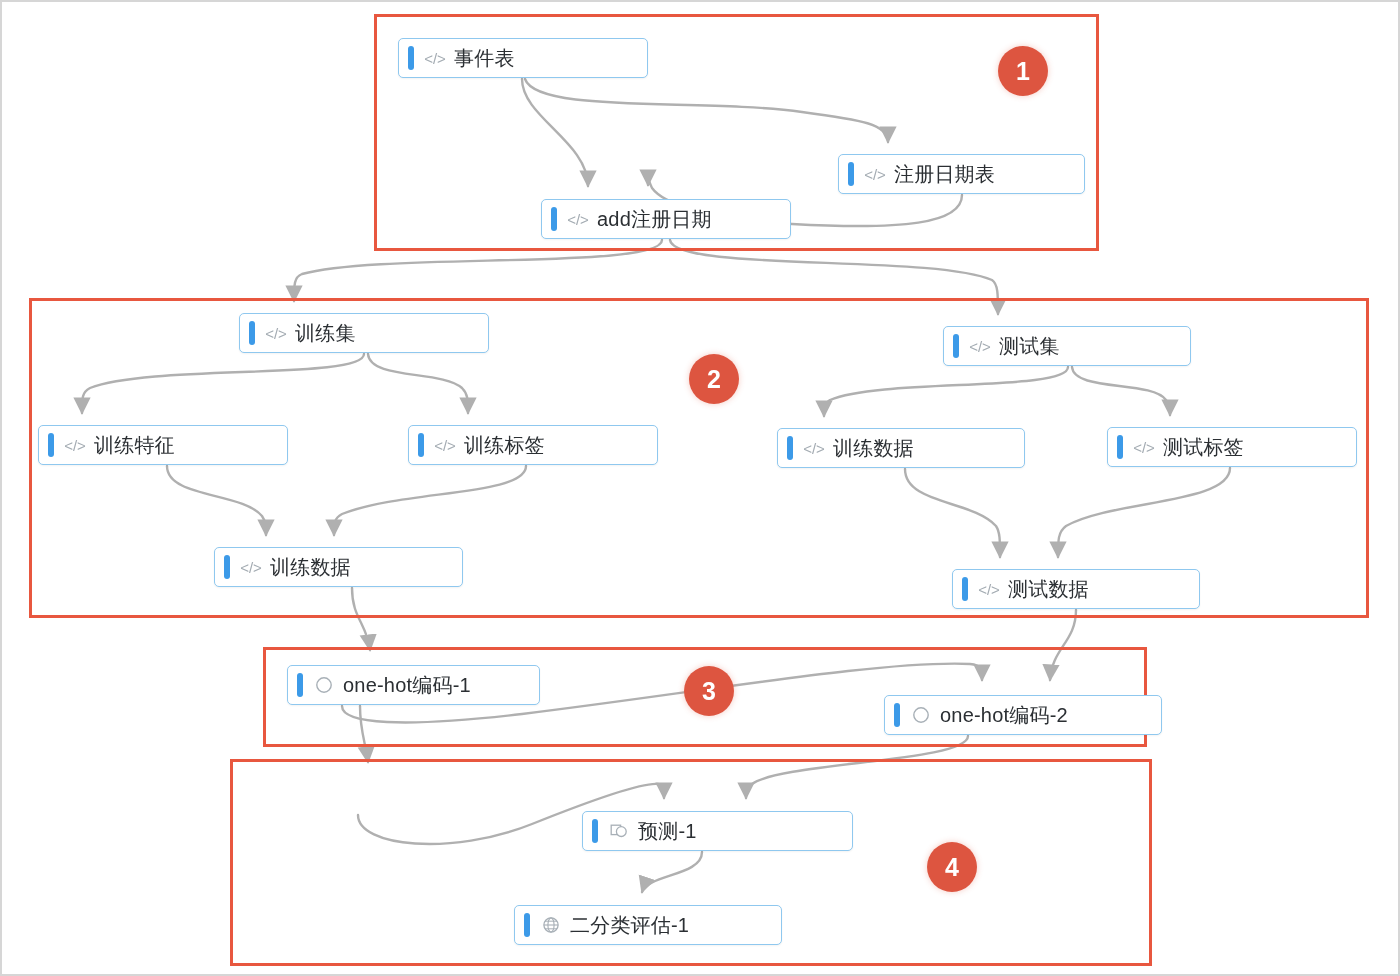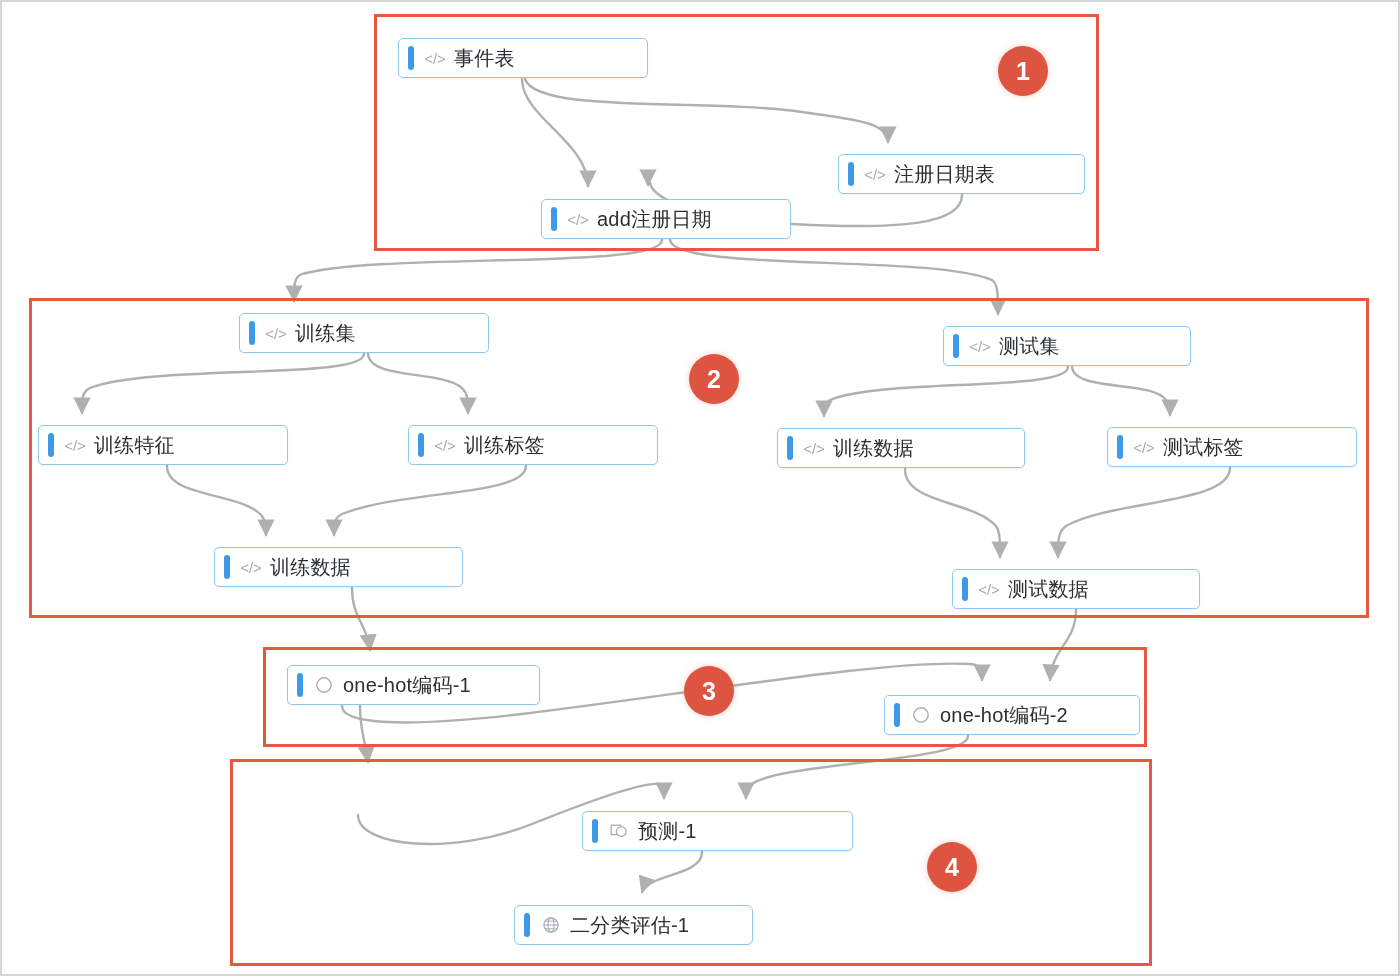--- a/index.html
+++ b/index.html
@@ -232,40 +232,40 @@
   </div>
   <div class="node" style="left: 285px; top: 663px; width: 253px; border-color: rgb(143, 200, 239);">
     <span class="accent" style="background: rgb(60, 154, 232);"></span>
     <span class="nicon">
         <svg width="18" height="18" viewBox="0 0 18 18">
           <circle cx="9" cy="9" r="7.2" fill="none" stroke="#a8b0b7" stroke-width="1.4"></circle>
         </svg>
       </span>
     <span class="nlabel" style="color: rgb(43, 47, 51);">one-hot编码-1</span>
   </div>
-  <div class="node" style="left: 882px; top: 693px; width: 256px; border-color: rgb(143, 200, 239);">
+  <div class="node" style="left: 882px; top: 693px; width: 278px; border-color: rgb(143, 200, 239);">
     <span class="accent" style="background: rgb(60, 154, 232);"></span>
     <span class="nicon">
         <svg width="18" height="18" viewBox="0 0 18 18">
           <circle cx="9" cy="9" r="7.2" fill="none" stroke="#a8b0b7" stroke-width="1.4"></circle>
         </svg>
       </span>
     <span class="nlabel" style="color: rgb(43, 47, 51);">one-hot编码-2</span>
   </div>
   <div class="node" style="left: 580px; top: 809px; width: 271px; border-color: rgb(143, 200, 239);">
     <span class="accent" style="background: rgb(60, 154, 232);"></span>
     <span class="nicon">
         <svg width="19" height="18" viewBox="0 0 19 18">
           <rect x="1.2" y="3.2" width="9.4" height="9.4" fill="none" stroke="#a8b0b7" stroke-width="1.3"></rect>
           <circle cx="11.3" cy="9.6" r="4.9" fill="#fff" stroke="#a8b0b7" stroke-width="1.3"></circle>
         </svg>
       </span>
     <span class="nlabel" style="color: rgb(43, 47, 51);">预测-1</span>
   </div>
-  <div class="node" style="left: 512px; top: 903px; width: 239px; border-color: rgb(143, 200, 239); border-radius: 6px;">
+  <div class="node" style="left: 512px; top: 903px; width: 268px; border-color: rgb(143, 200, 239);">
     <span class="accent" style="background: rgb(60, 154, 232);"></span>
     <span class="nicon">
         <svg width="18" height="18" viewBox="0 0 18 18">
           <circle cx="9" cy="9" r="7.1" fill="none" stroke="#a8b0b7" stroke-width="1.3"></circle>
           <ellipse cx="9" cy="9" rx="3.1" ry="7.1" fill="none" stroke="#a8b0b7" stroke-width="1.1"></ellipse>
           <line x1="1.9" y1="9" x2="16.1" y2="9" stroke="#a8b0b7" stroke-width="1.1"></line>
           <line x1="3" y1="5.2" x2="15" y2="5.2" stroke="#a8b0b7" stroke-width="1"></line>
           <line x1="3" y1="12.8" x2="15" y2="12.8" stroke="#a8b0b7" stroke-width="1"></line>
         </svg>
       </span>

